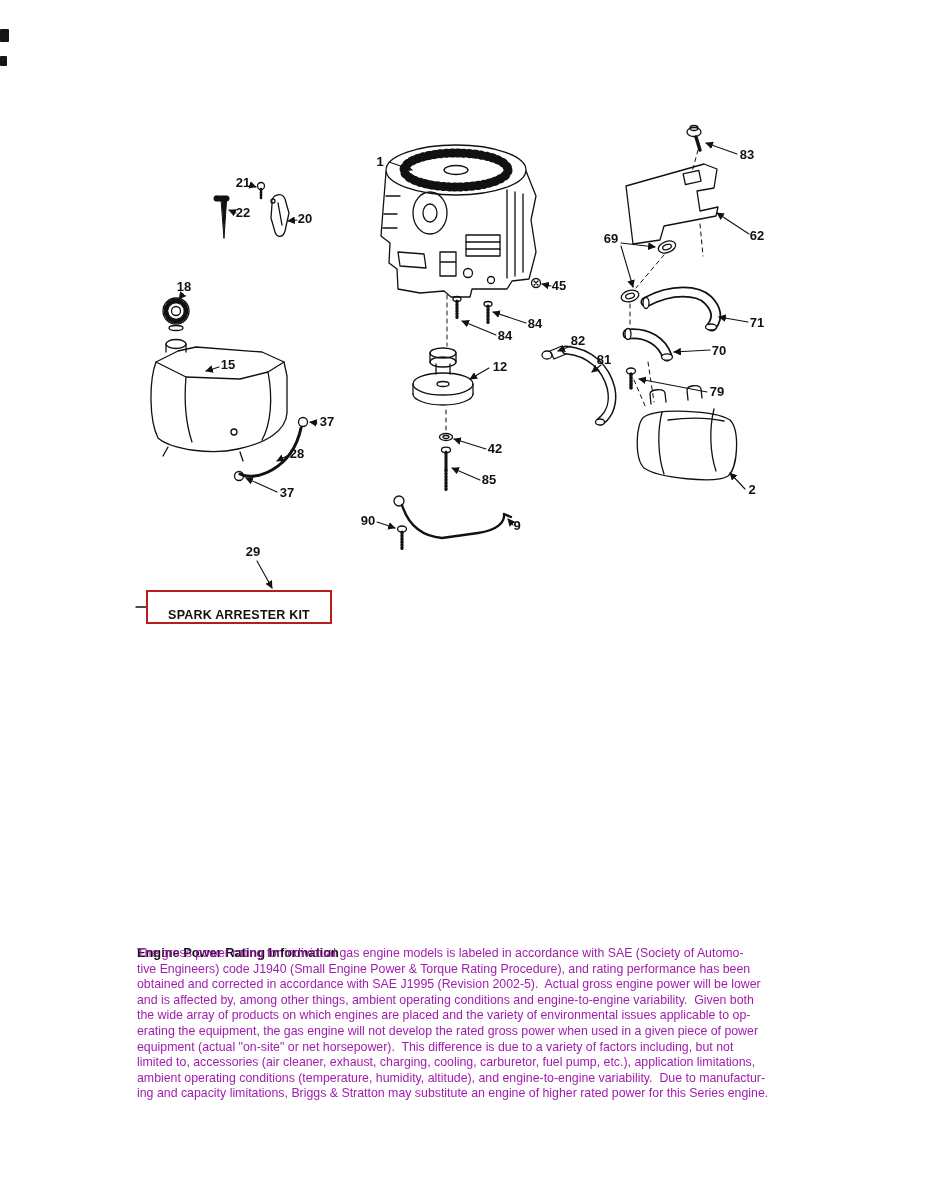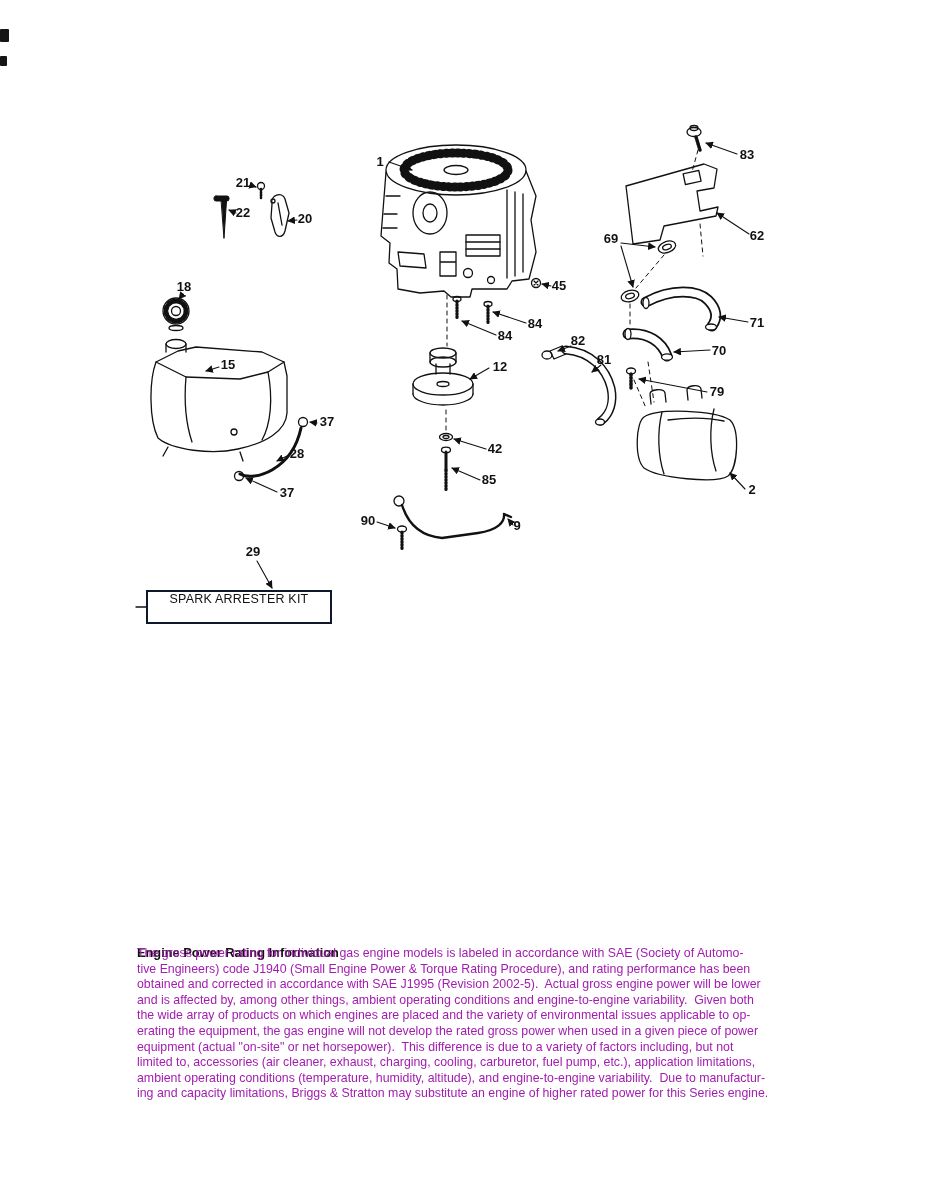--- a/index.html
+++ b/index.html
@@ -10,23 +10,23 @@
   svg.diagram { position:absolute; left:0; top:0; }
   .callout {
     font-family:"Liberation Sans", sans-serif;
     font-weight:bold; font-size:13px;
   }
   .scan-mark { position:absolute; background:#151515; border-radius:1px; }
   .scan-mark.m1 { left:0; top:29px; width:9px; height:13px; }
   .scan-mark.m2 { left:0; top:56px; width:7px; height:10px; }
   .spark-box {
     position:absolute; left:146px; top:590px; width:182px; height:30px;
-    border:2px solid #0f172a; background:#fff;
-    display:flex; align-items:flex-start; justify-content:center;
-    font-weight:normal; font-size:12.5px; letter-spacing:0.2px; color:#111;
+    border:2px solid #b91c1c; background:#fff;
+    display:flex; align-items:flex-end; justify-content:center;
+    font-weight:bold; font-size:12.5px; letter-spacing:0.2px; color:#111;
   }
   .info-heading {
     position:absolute; left:137px; top:921px;
     font-size:12.8px; font-weight:bold; color:#111;margin-top:24px;
   }
   .info-body {
     position:absolute; left:137px; top:946px; width:700px;
     font-size:12.35px; line-height:15.6px; color:#a21caf;
     white-space:pre;
   }

